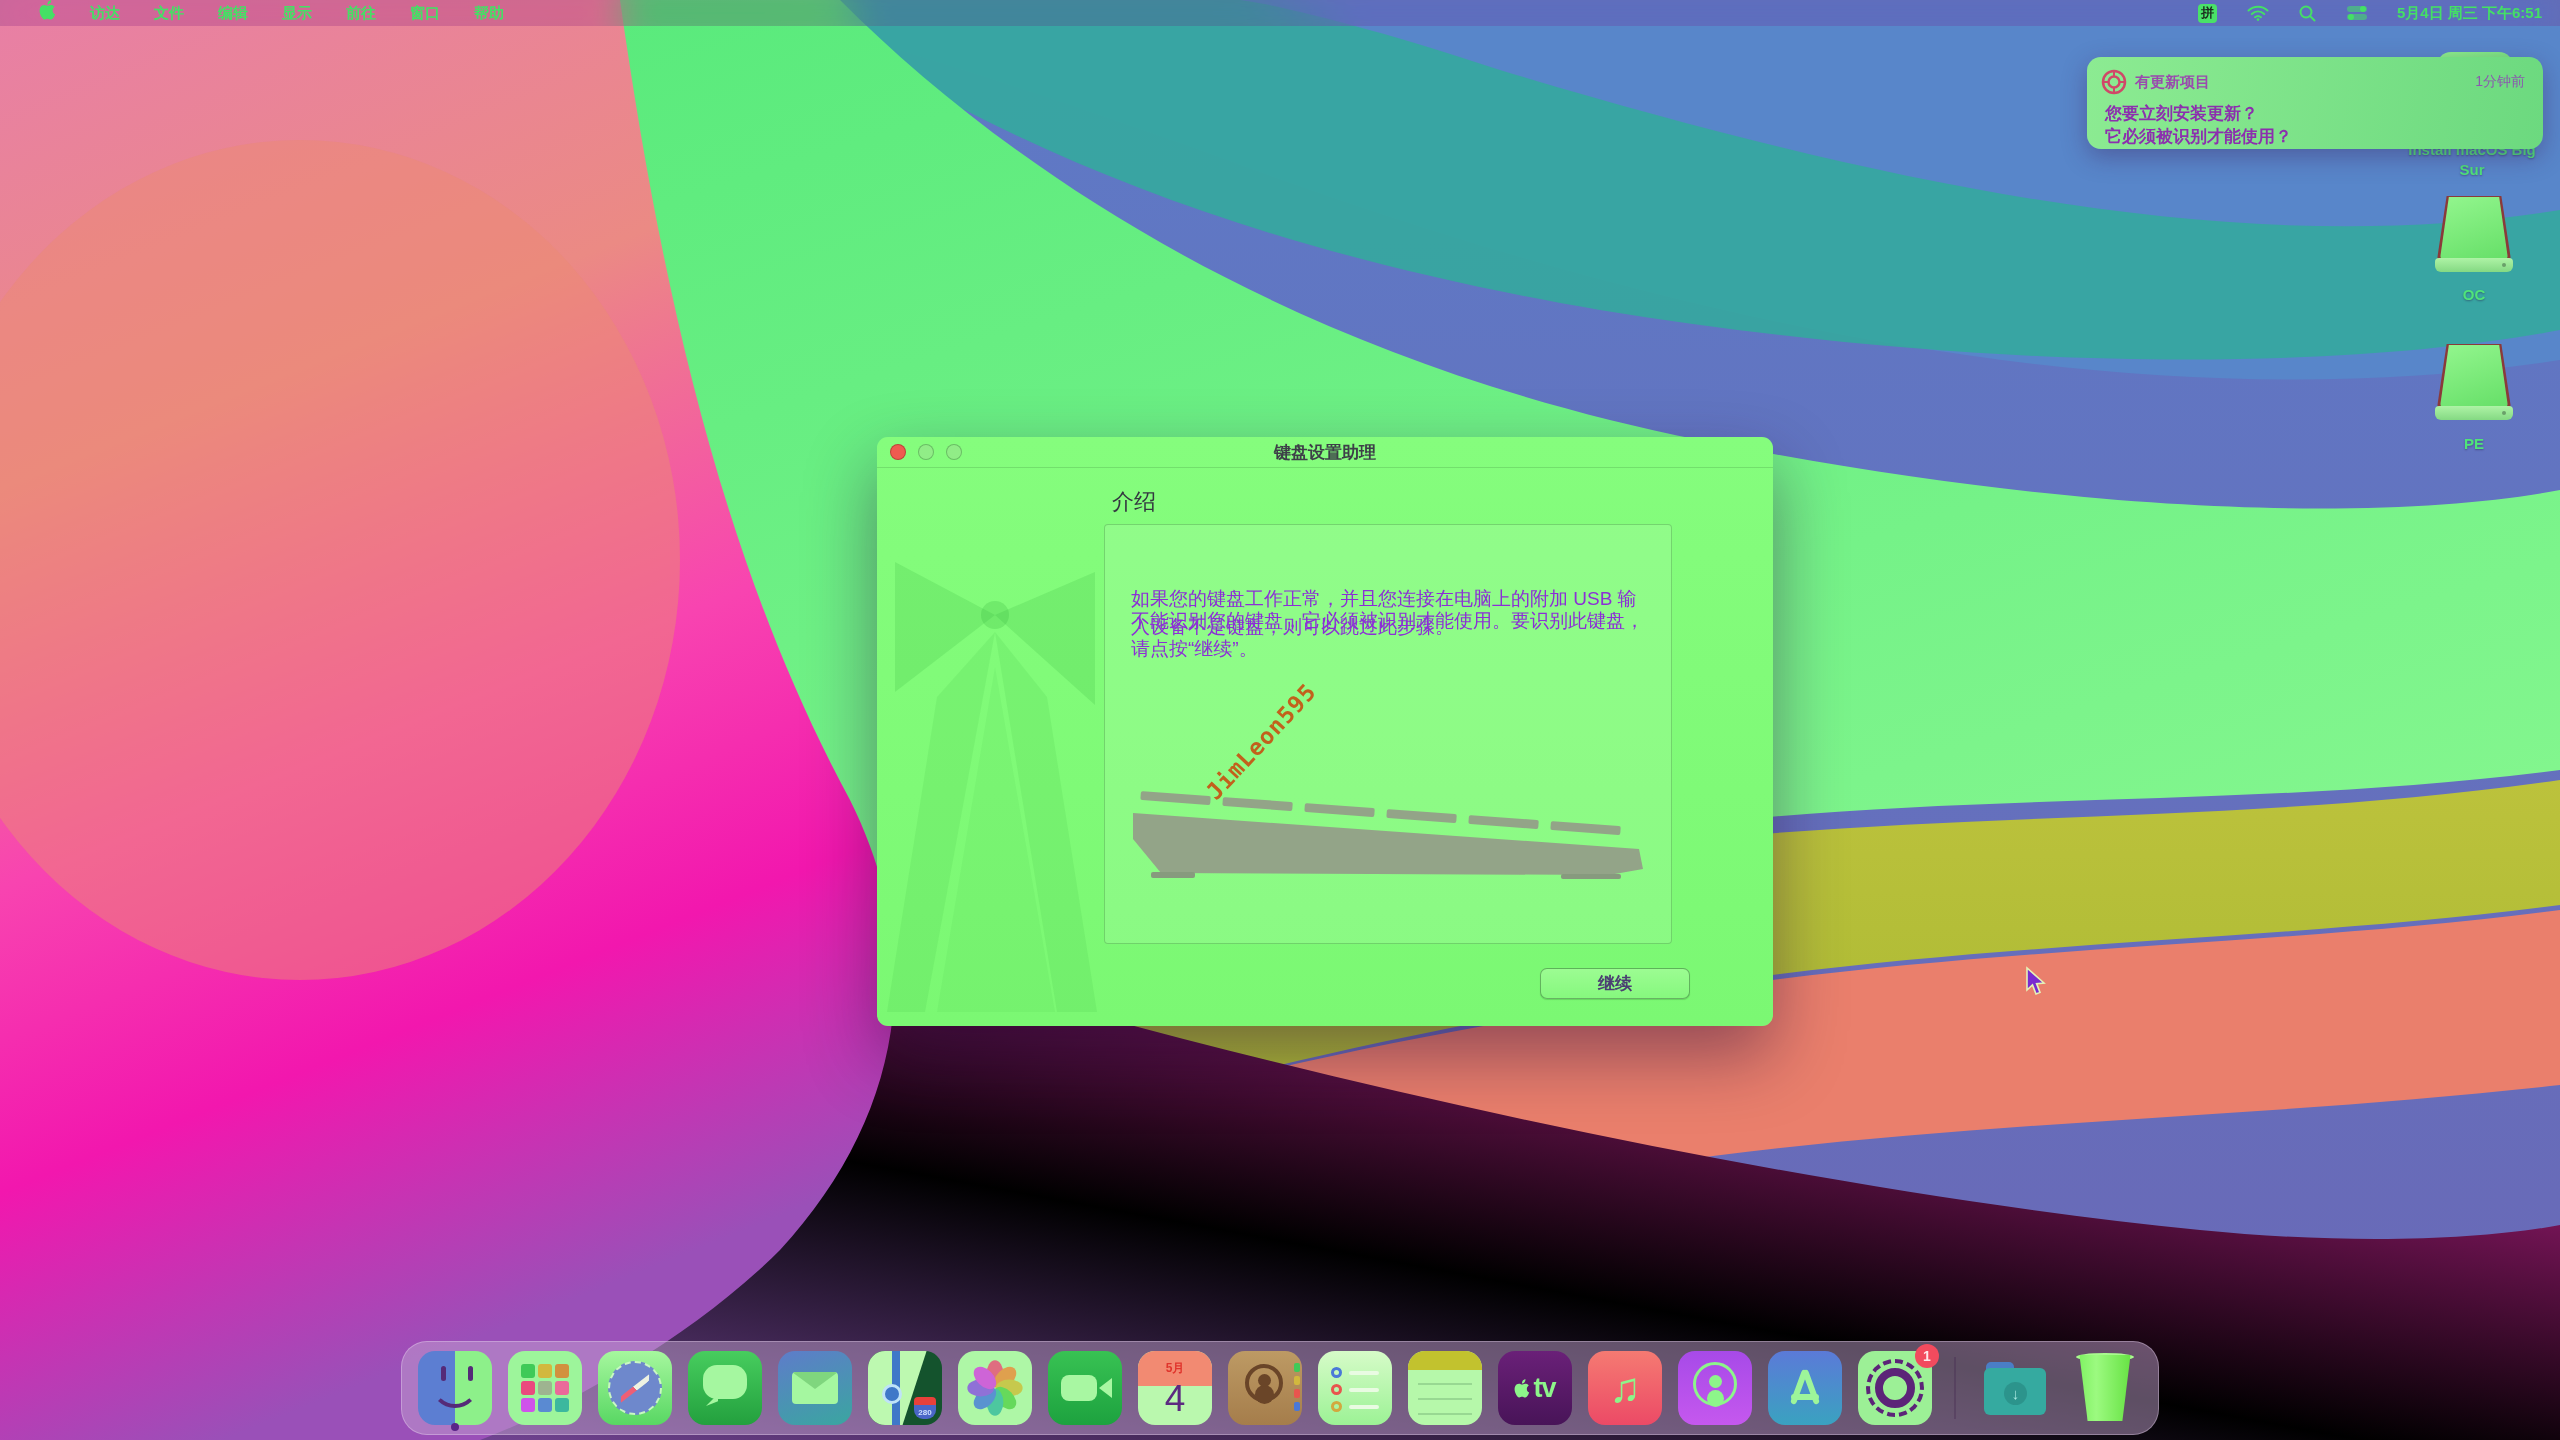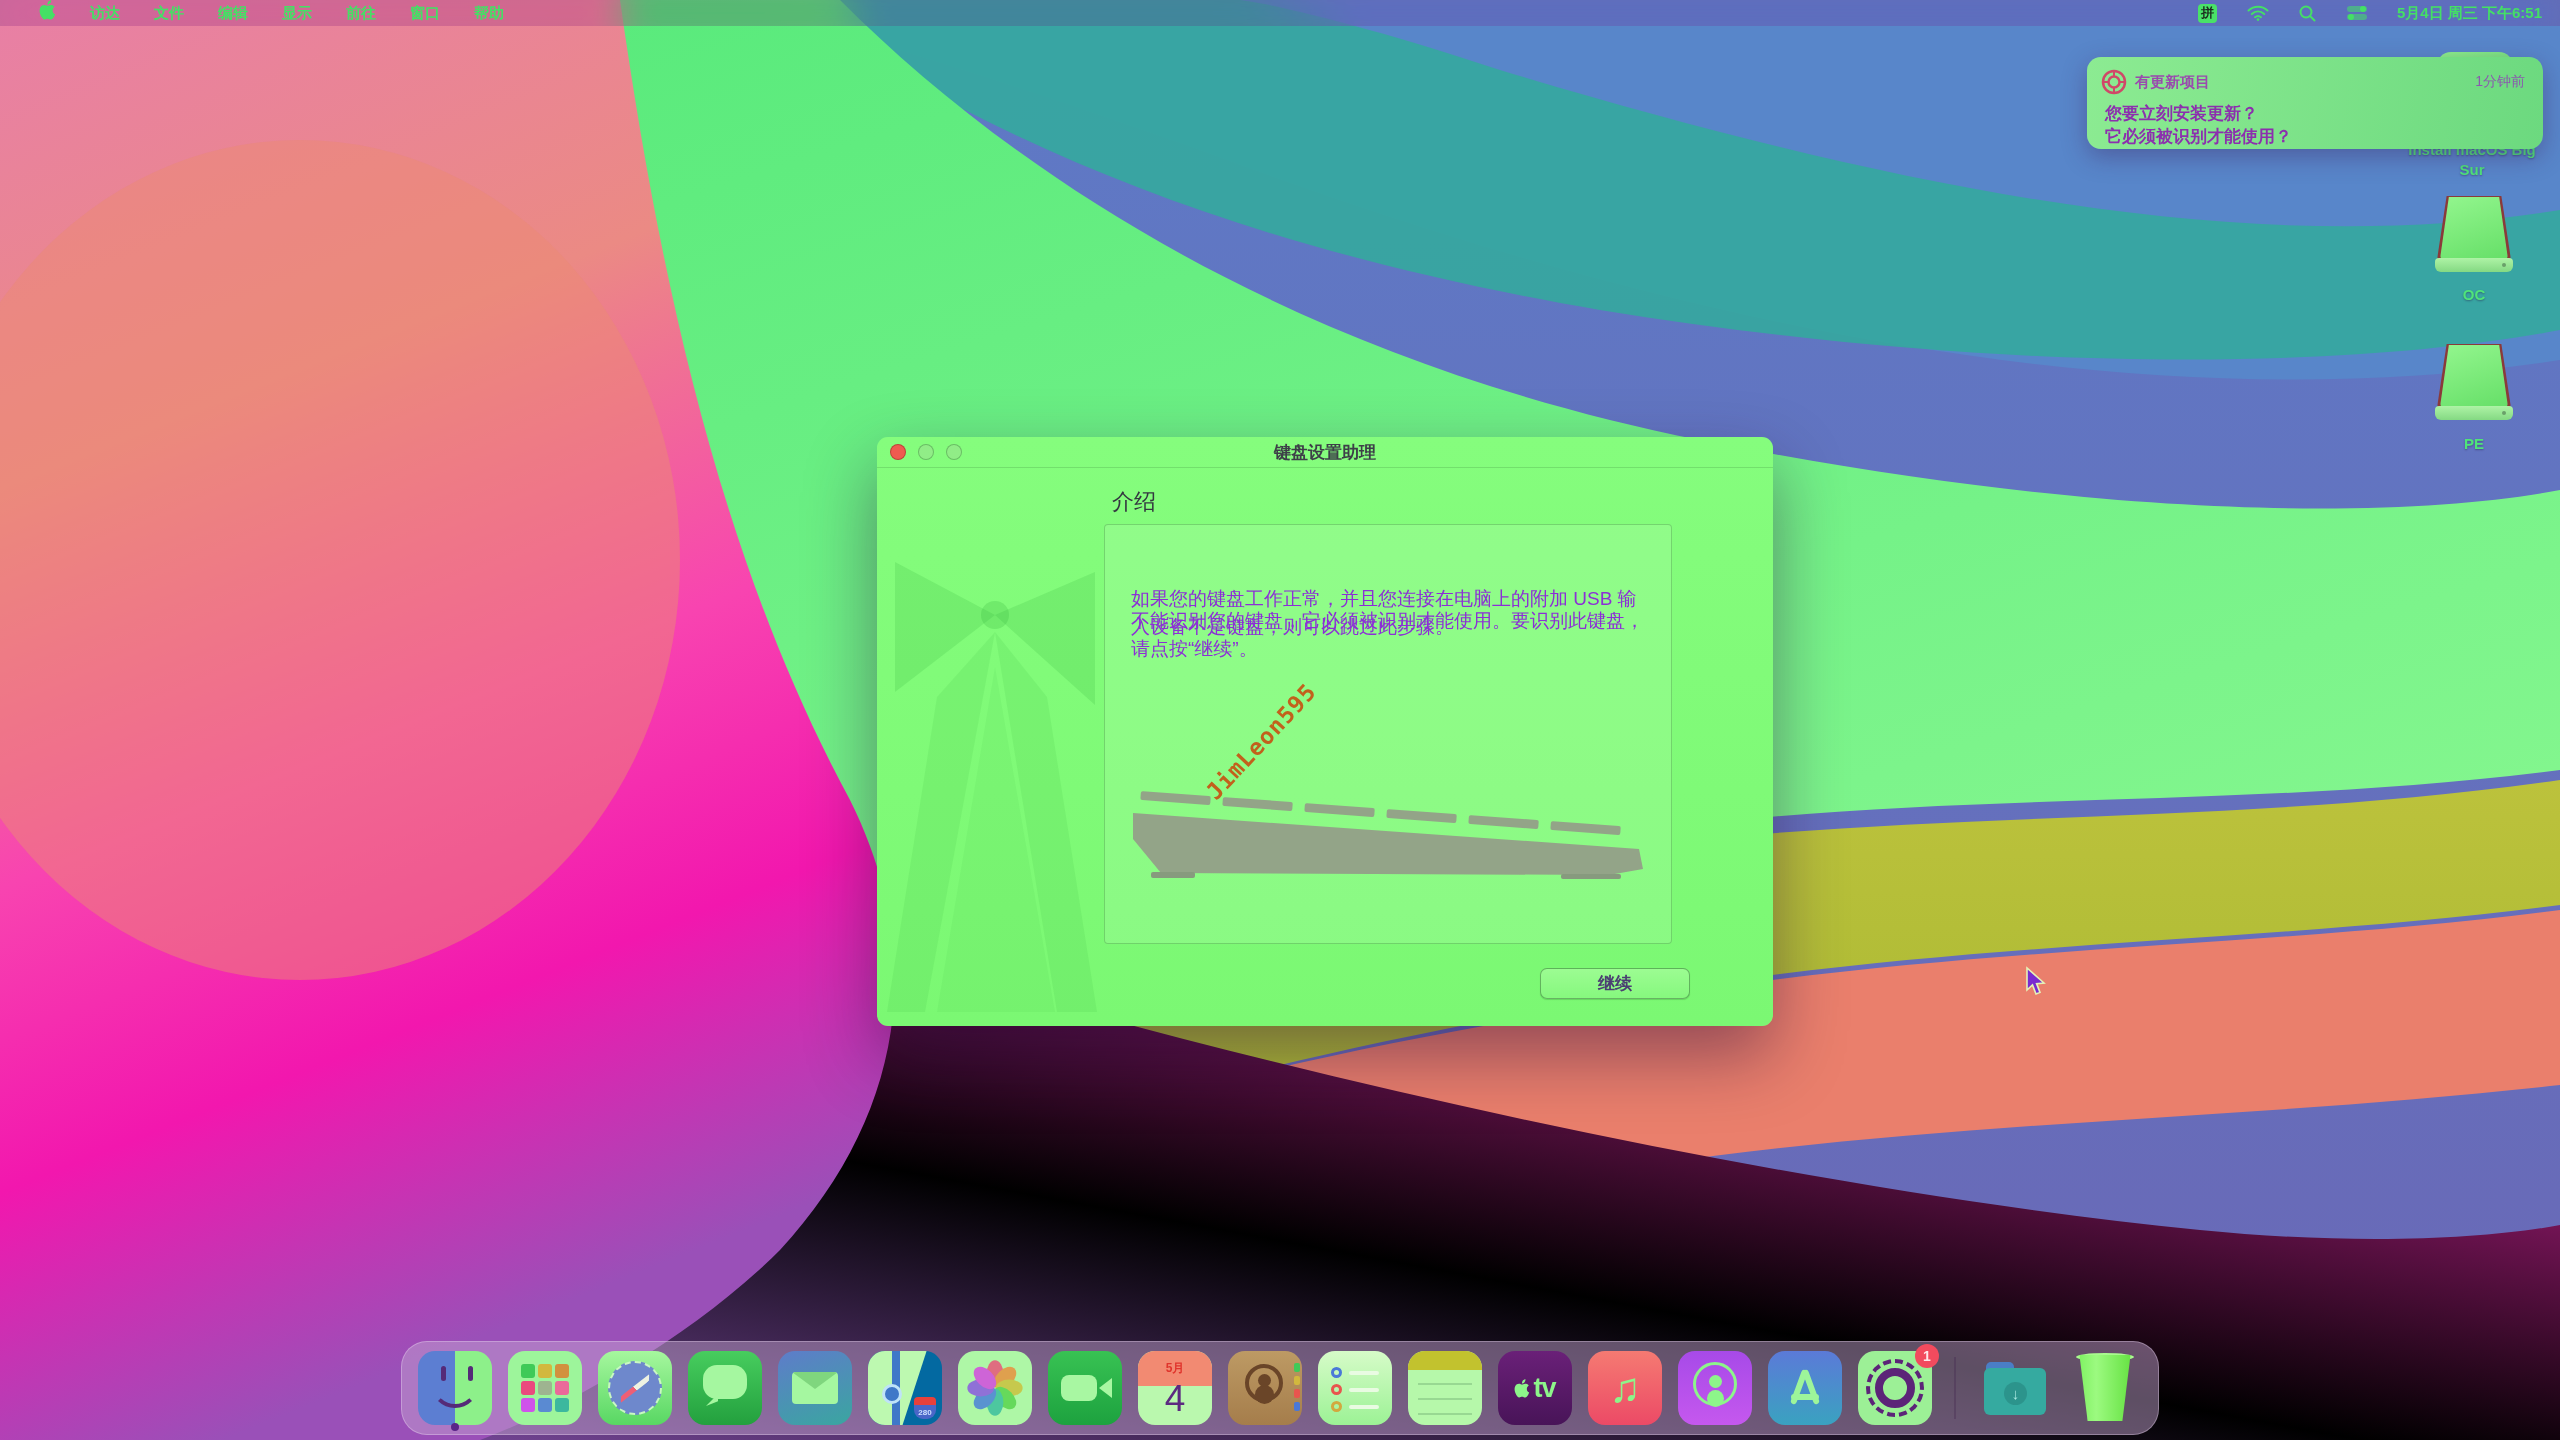--- a/index.html
+++ b/index.html
@@ -96,21 +96,21 @@
   .ic-messages{background:linear-gradient(#47cd5e,#23a03e)}
   .ic-messages::before{content:"";position:absolute;left:15px;top:14px;width:44px;height:34px;border-radius:14px;background:#a5f7a0}
   .ic-messages::after{content:"";position:absolute;left:18px;top:43px;width:12px;height:12px;background:#a5f7a0;
     clip-path:polygon(0 100%,100% 0,100% 60%)}
   
   .ic-mail{background:linear-gradient(160deg,#5e7cca,#3aa6a0)}
   .ic-mail::before{content:"";position:absolute;left:14px;top:21px;width:46px;height:32px;border-radius:4px;background:#a5f7a0}
   .ic-mail::after{content:"";position:absolute;left:14px;top:21px;width:46px;height:20px;
     clip-path:polygon(0 0,100% 0,50% 85%);background:#7fd67e;border-radius:4px}
   
-  .ic-maps{background:#0369a1}
+  .ic-maps{background:#14532d}
   .ic-maps::before{content:"";position:absolute;left:-22px;top:-14px;width:64px;height:120px;
     background:#bdf9b0;transform:rotate(18deg)}
   .ic-maps .road{position:absolute;left:24px;top:0;width:8px;height:74px;background:#3f78c8}
   .ic-maps .pin{position:absolute;left:14px;top:33px;width:20px;height:20px;border-radius:50%;
     background:#3f78c8;border:3px solid #bfe3f8;box-sizing:border-box}
   .ic-maps .shield{position:absolute;right:6px;bottom:6px;width:22px;height:22px;border-radius:4px 4px 9px 9px;
     background:linear-gradient(#e8403a 0 35%,#4a66c8 35%);color:#cfe0ff;font-size:8px;font-weight:700;
     display:flex;align-items:flex-end;justify-content:center;padding-bottom:2px;box-sizing:border-box}
   
   .ic-photos{background:#aef7a6;display:flex;align-items:center;justify-content:center}

